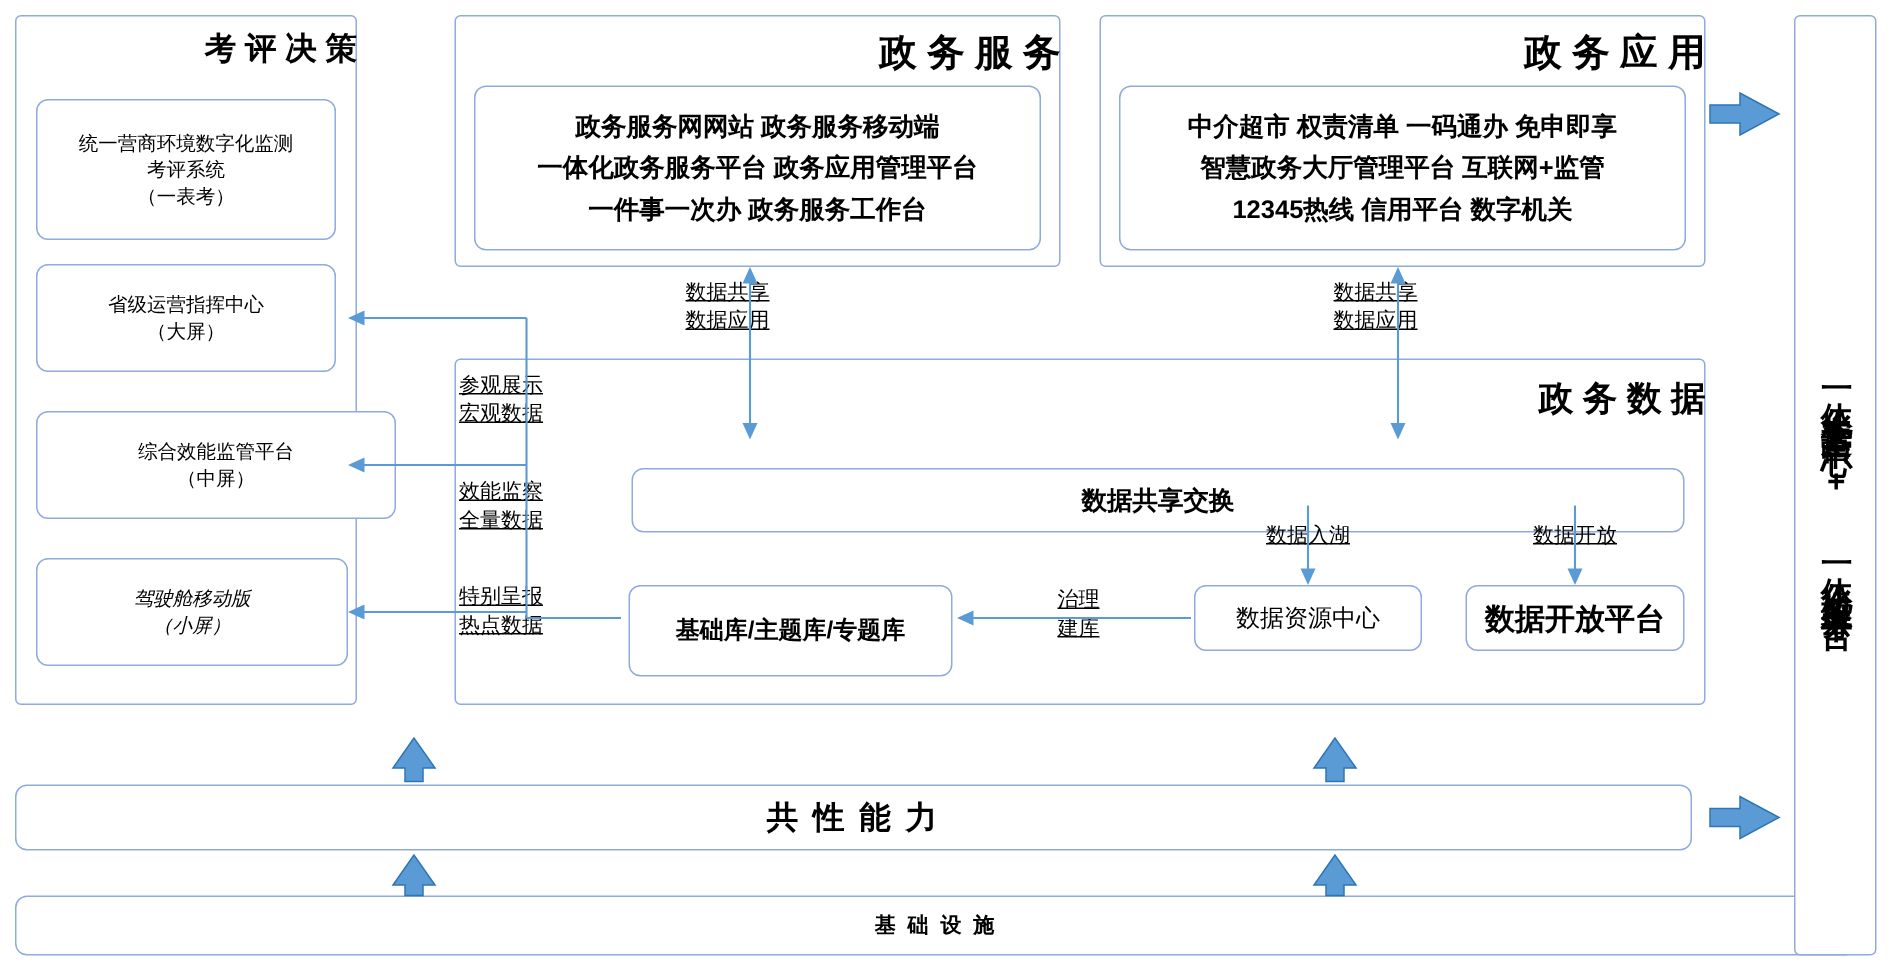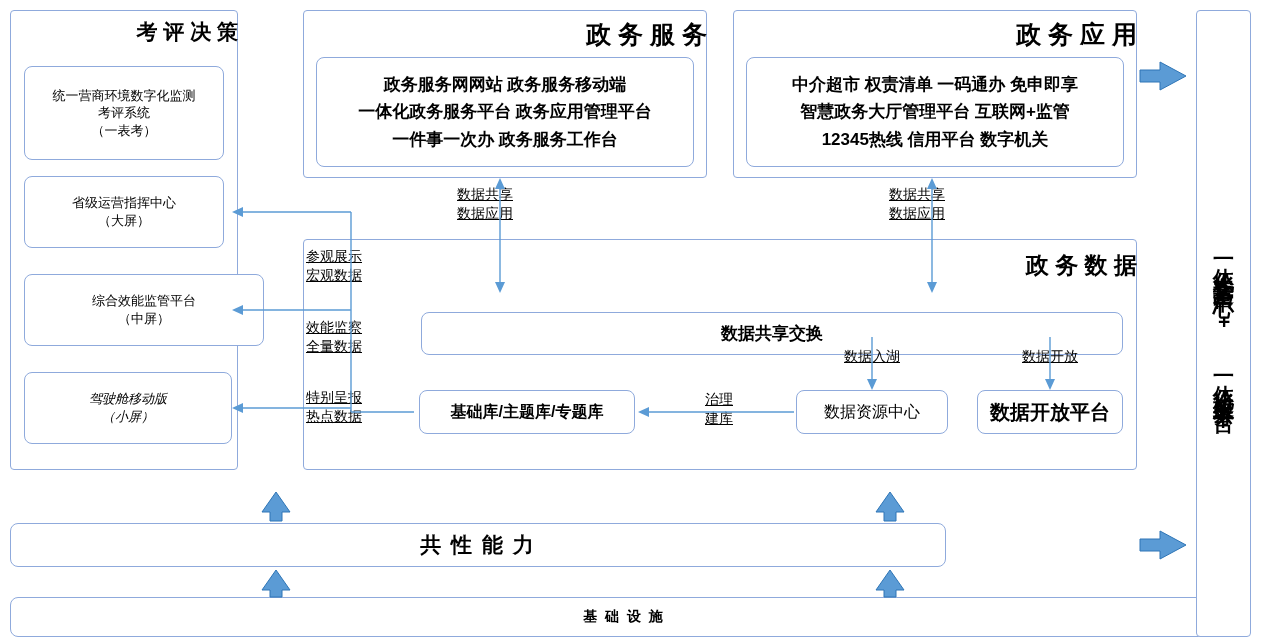--- a/index.html
+++ b/index.html
@@ -73,21 +73,21 @@
 <div class="abs title" style="left:733px;top:18px;width:404px;font-size:25px;">政 务 应 用</div>
 <div class="abs box lbl" style="left:746px;top:57px;width:378px;height:110px;font-size:17px;font-weight:bold;line-height:1.6;">中介超市 权责清单 一码通办 免申即享
 智慧政务大厅管理平台 互联网+监管
 12345热线 信用平台 数字机关</div>
 
 <div class="abs panel" style="left:303px;top:239px;width:834px;height:231px;"></div>
 <div class="abs title" style="left:303px;top:250px;width:834px;font-size:23px;">政 务 数 据</div>
 
 <div class="abs box" style="left:421px;top:292px;width:702px;height:43px;font-size:17px;font-weight:bold;margin-top:20px;">数据共享交换</div>
 
-<div class="abs box" style="left:419px;top:390px;width:216px;height:44px;font-size:16px;font-weight:bold;">基础库/主题库/专题库</div>
+<div class="abs box" style="left:419px;top:390px;width:216px;height:61px;font-size:16px;font-weight:bold;">基础库/主题库/专题库</div>
 
 <div class="abs box" style="left:796px;top:390px;width:152px;height:44px;font-size:16px;font-weight:normal;">数据资源中心</div>
 
 <div class="abs box" style="left:977px;top:390px;width:146px;height:44px;font-size:20px;font-weight:bold;">数据开放平台</div>
 
 <div class="abs smalltxt" style="left:430px;top:185px;width:110px;">数据共享
 数据应用</div>
 
 <div class="abs smalltxt" style="left:862px;top:185px;width:110px;">数据共享
 数据应用</div>
@@ -101,21 +101,21 @@
 
 <div class="abs smalltxt" style="left:306px;top:247px;width:92px;text-align:left;">参观展示
 宏观数据</div>
 
 <div class="abs smalltxt" style="left:306px;top:318px;width:92px;text-align:left;">效能监察
 全量数据</div>
 
 <div class="abs smalltxt" style="left:306px;top:388px;width:92px;text-align:left;">特别呈报
 热点数据</div>
 
-<div class="abs box" style="left:10px;top:523px;width:936px;height:44px;font-size:21px;font-weight:bold;letter-spacing:2px;">共 性 能 力</div>
+<div class="abs box" style="left:10px;top:523px;width:1118px;height:44px;font-size:21px;font-weight:bold;letter-spacing:2px;">共 性 能 力</div>
 
 <div class="abs box" style="left:10px;top:597px;width:1228px;height:40px;font-size:14px;font-weight:bold;letter-spacing:2px;">基 础 设 施</div>
 
 <div class="abs panel" style="left:1196px;top:10px;width:55px;height:627px;"></div>
 <div class="abs" style="left:1196px;top:10px;width:55px;height:627px;display:flex;align-items:center;justify-content:center;">
   <span class="vert">一体化安全运营中心 + 一体化运维服务平台</span>
 </div>
 
 <svg class="overlay">
 

